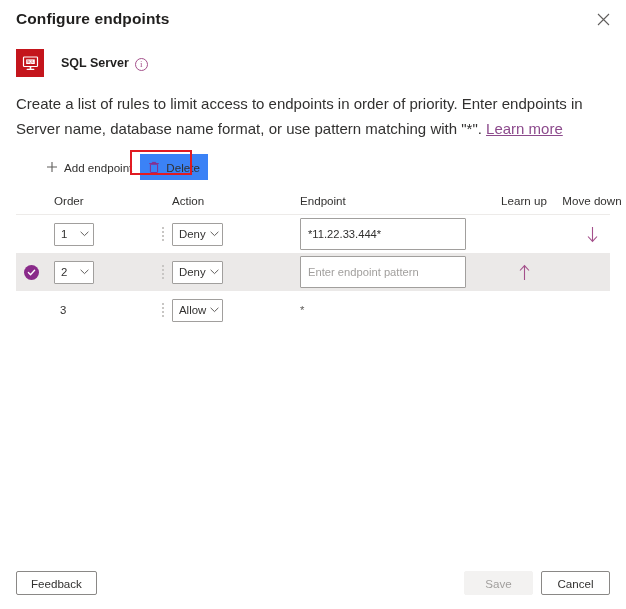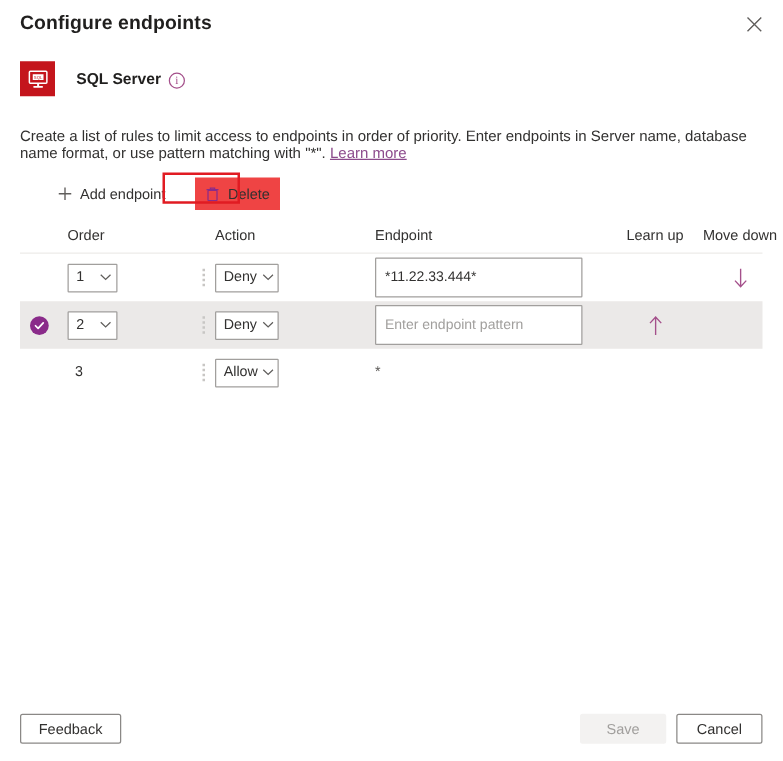--- a/index.html
+++ b/index.html
@@ -80,57 +80,57 @@
     color: #a4508b;
     font-size: 9px;
     line-height: 1;
     font-family: "Liberation Serif", serif;
     cursor: pointer;
     position: relative;
     top: 1px;
   }
 
   .desc {
-    margin-top: 24px;
-    font-size: 12px;
-    line-height: 13px;
+    margin-top: 12px;
+    font-size: 15px;
+    line-height: 25px;
     color: #323130;
     max-width: 596px;
   }
   .desc a {
     color: #8c4a8c;
     text-decoration: underline;
   }
 
   
   .cmdbar {
     margin-top: 13px;
     height: 26px;
     display: flex;
     align-items: center;
-    gap: 16px;
+    gap: 0px;
     position: relative;
   }
   .cmd {
     display: flex;
     align-items: center;
     height: 26px;
     padding: 0 8px;
     font-size: 11.6px;
     color: #323130;
     cursor: pointer;
     background: transparent;
     border: none;
     font-family: "Liberation Sans", sans-serif;
     white-space: nowrap;
   }
   .cmd .gl { margin-right: 6px; display: flex; align-items: center; }
   .cmd-add { margin-left: 22px; }
   .cmd-delete {
-    background: #ef4444;
+    background: #3b82f6;
     position: relative;
   }
   
   .annot {
     position: absolute;
     left: 114px;
     top: -4px;
     width: 62px;
     height: 25px;
     border: 2px solid #e11b22;

